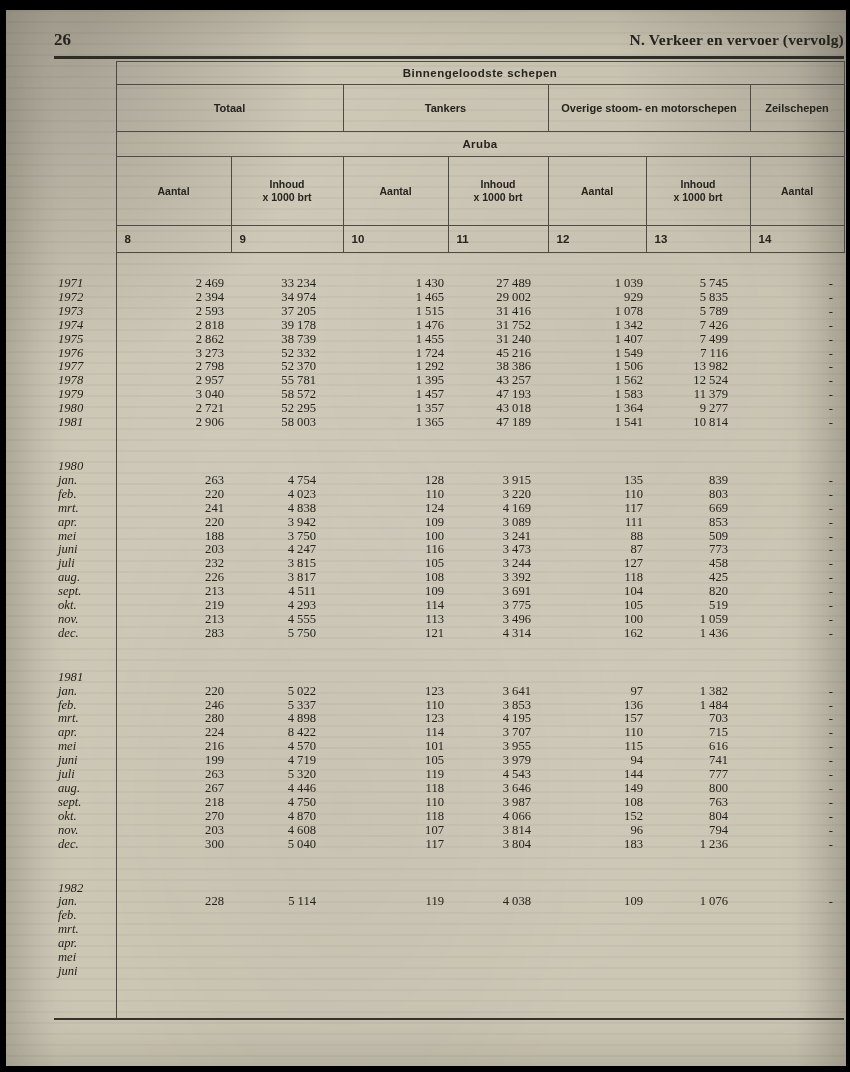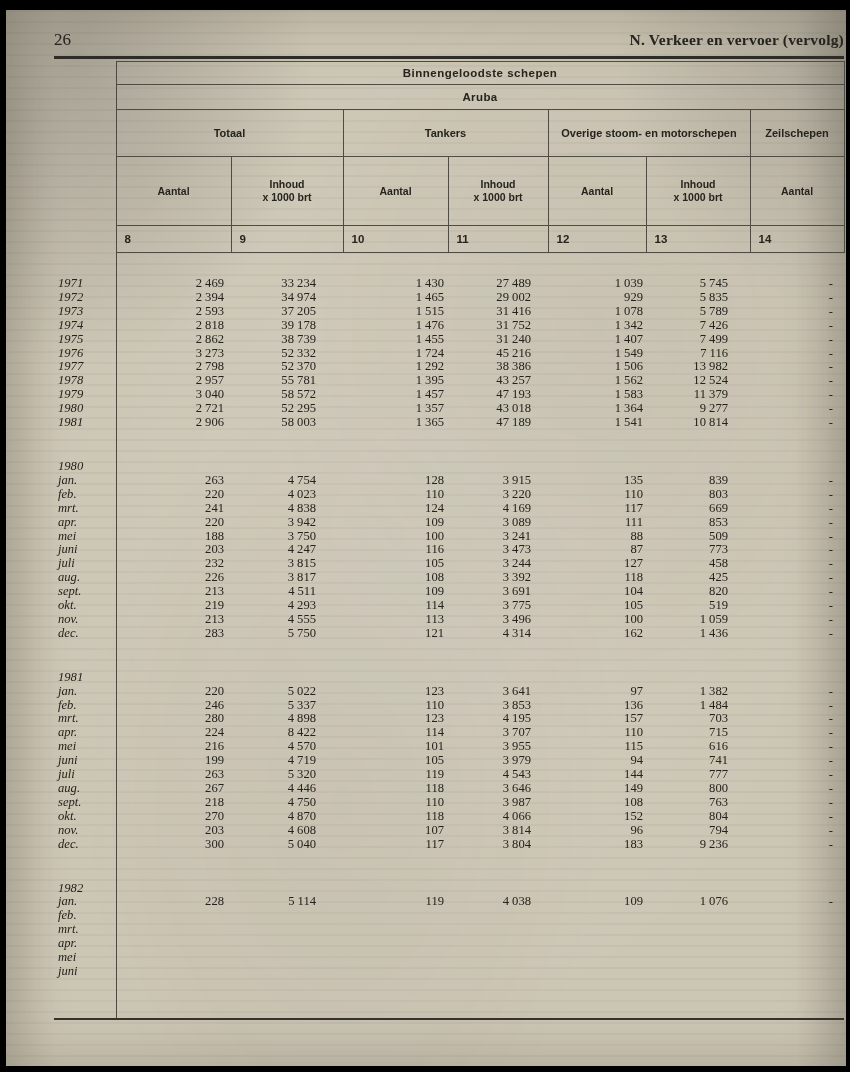--- a/index.html
+++ b/index.html
@@ -27,21 +27,21 @@
       repeating-linear-gradient(0deg, transparent 0 9px, rgba(70,65,55,0.06) 9px 11px),
       radial-gradient(ellipse at 70% 30%, rgba(70,60,45,0.05), transparent 40%),
       radial-gradient(ellipse at 40% 75%, rgba(70,60,45,0.05), transparent 40%);
     opacity:.8;
   }
   .page-head{
     position:absolute;left:48px;top:20px;width:790px;
     display:flex;justify-content:space-between;align-items:baseline;
     color:#25231e;
   }
-  .page-num{font-size:17px;font-weight:normal;}
+  .page-num{font-size:17px;font-weight:bold;}
   .page-title{font-size:15.5px;font-weight:bold;letter-spacing:.2px;}
   .rule{position:absolute;left:48px;top:46px;width:790px;height:3px;background:#2e2c26;}
   .table-wrap{
     position:absolute;left:48px;top:51px;width:790px;height:957px;
     border-bottom:2px solid #34322b;
   }
   .table-wrap::before{ 
     content:"";position:absolute;left:62px;top:0;bottom:0;width:1px;background:#4c4941;
   }
   table{border-collapse:collapse;width:790px;table-layout:fixed;color:#24221d;}
@@ -98,28 +98,28 @@
           <col style="width:104px">
             <col style="width:94px">
         </colgroup>
         <thead>
           <tr>
             <th class="stub-h"></th>
             <th class="title-cell" colspan="7">Binnengeloodste schepen</th>
           </tr>
           <tr>
             <th class="stub-h"></th>
-            <th class="region-cell" colspan="7">Aruba</th>
-          </tr>
-          <tr>
-            <th class="stub-h"></th>
             <th class="group-cell" colspan="2">Totaal</th>
             <th class="group-cell" colspan="2">Tankers</th>
             <th class="group-cell" colspan="2">Overige stoom- en motorschepen</th>
             <th class="group-cell">Zeilschepen</th>
+          </tr>
+          <tr>
+            <th class="stub-h"></th>
+            <th class="region-cell" colspan="7">Aruba</th>
           </tr>
           <tr>
             <th class="stub-h"></th>
             <th class="sub-cell"><span>Aantal</span></th>
             <th class="sub-cell"><span>Inhoud</span><br><span>x 1000 brt</span></th>
             <th class="sub-cell"><span>Aantal</span></th>
             <th class="sub-cell"><span>Inhoud</span><br><span>x 1000 brt</span></th>
             <th class="sub-cell"><span>Aantal</span></th>
             <th class="sub-cell"><span>Inhoud</span><br><span>x 1000 brt</span></th>
             <th class="sub-cell"><span>Aantal</span></th>
@@ -493,21 +493,21 @@
               <td class="c5">794</td>
               <td class="c6">-</td>
             </tr>
             <tr>
               <td class="stub">dec.</td>
               <td class="c0">300</td>
               <td class="c1">5 040</td>
               <td class="c2">117</td>
               <td class="c3">3 804</td>
               <td class="c4">183</td>
-              <td class="c5">9 236</td>
+              <td class="c5">1 236</td>
               <td class="c6">-</td>
             </tr>
             <tr class="spacer">
               <td colspan="8" style="height: 30px;"></td>
             </tr>
             <tr>
               <td class="stub">1982</td>
               <td colspan="7"></td>
             </tr>
             <tr>

